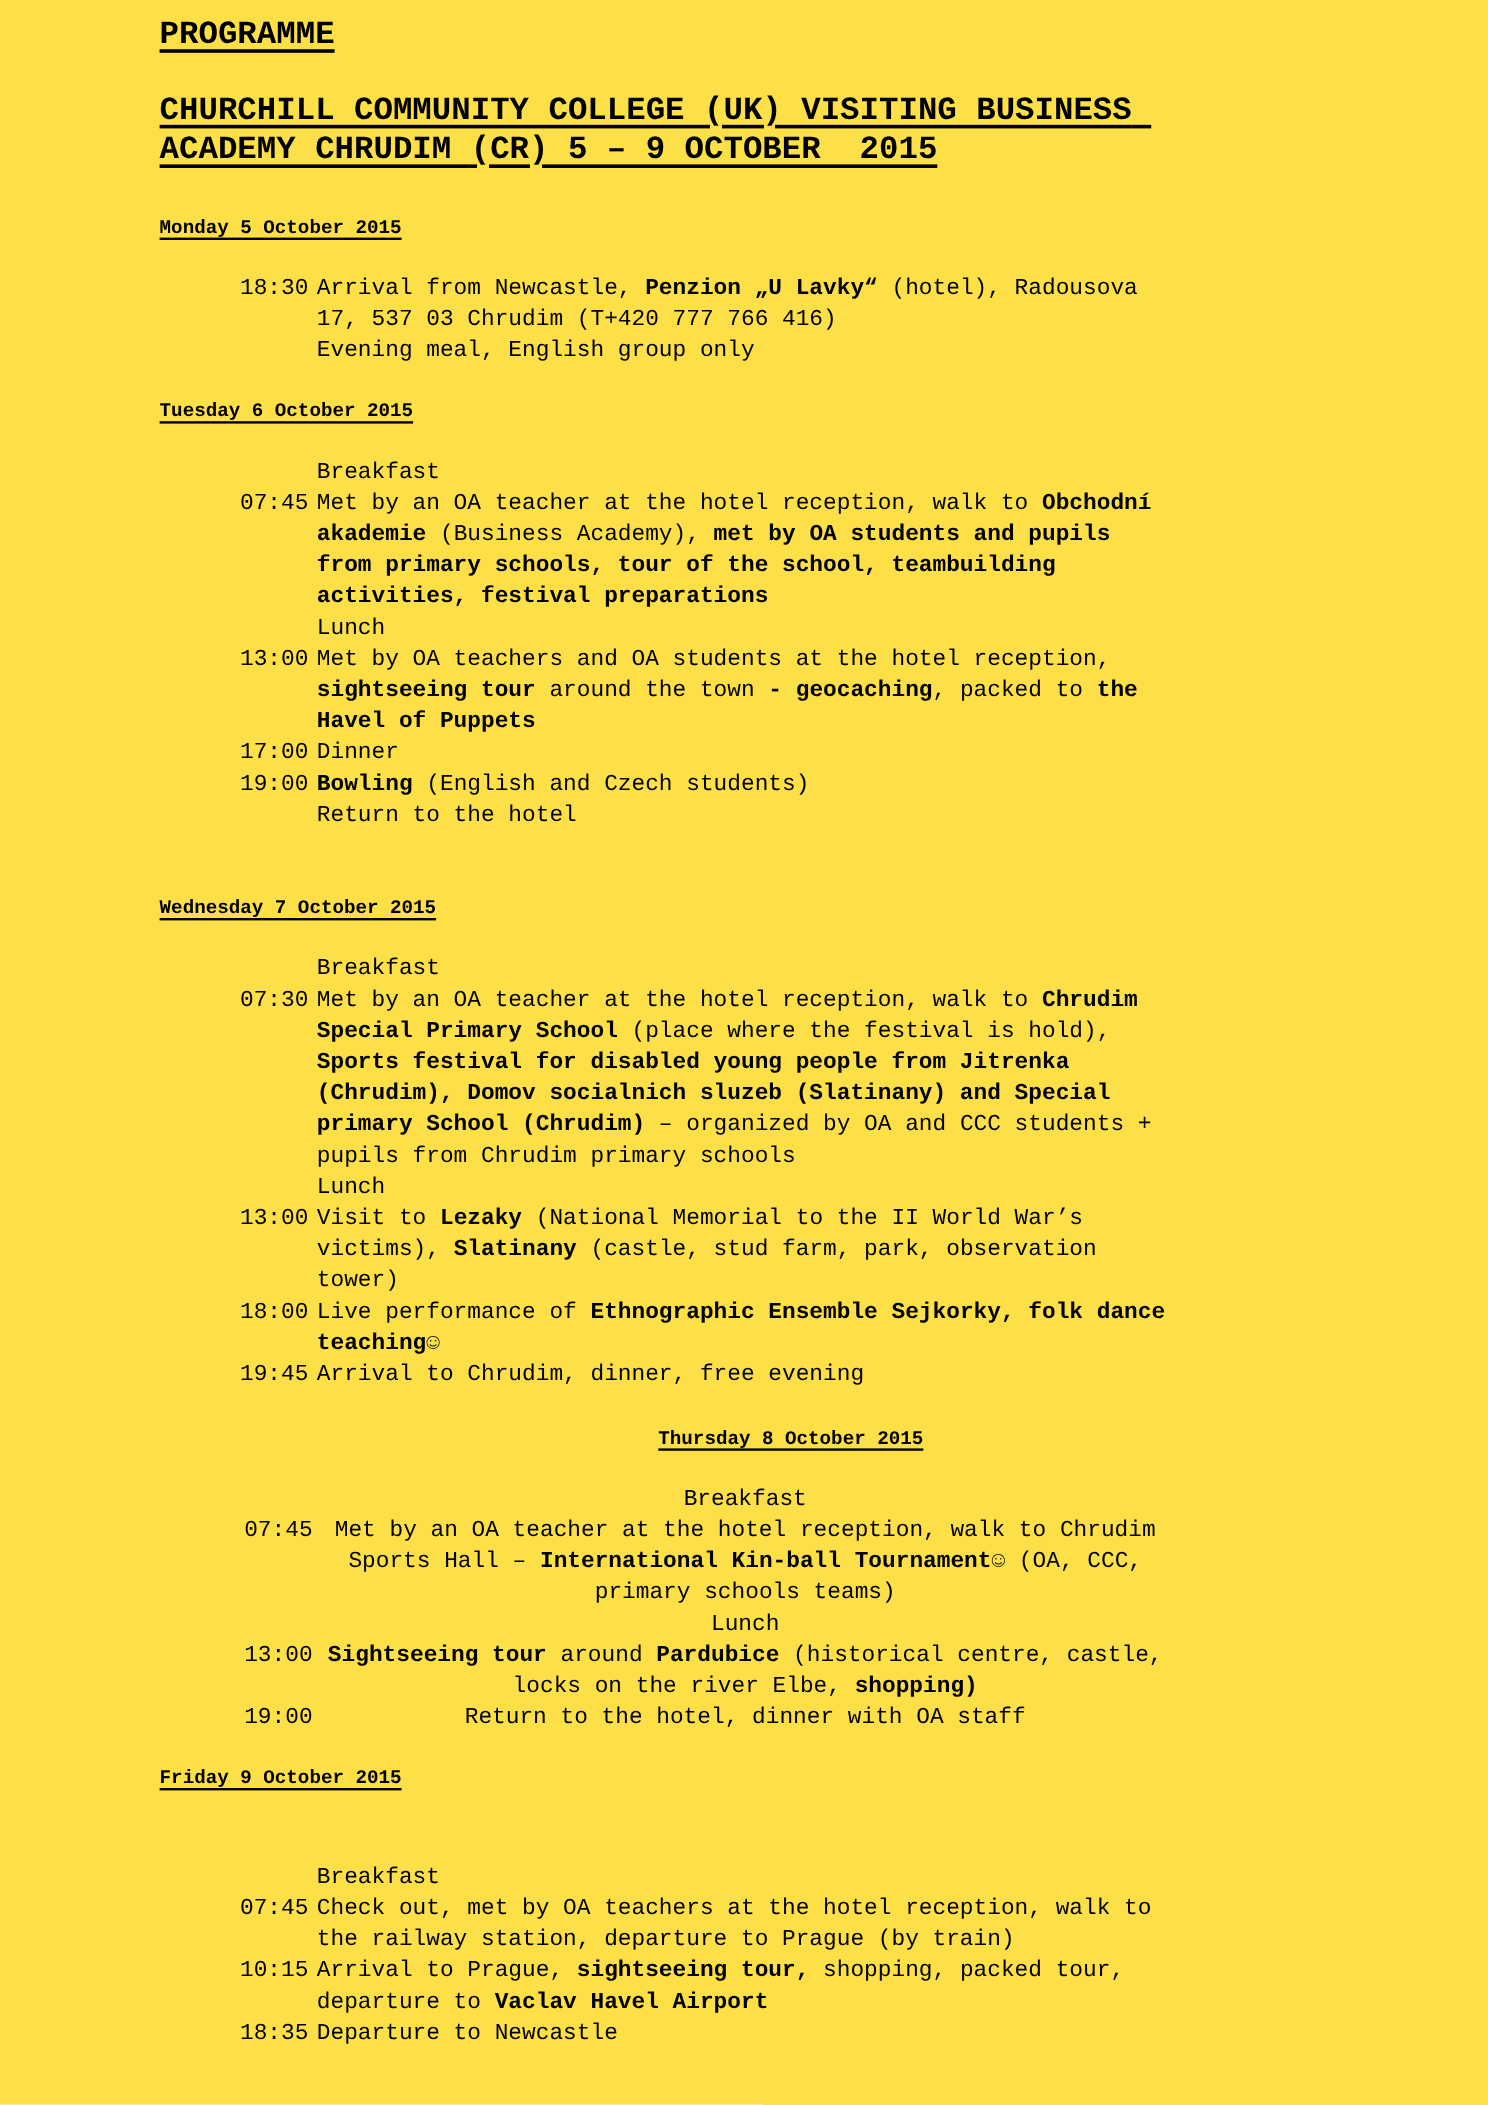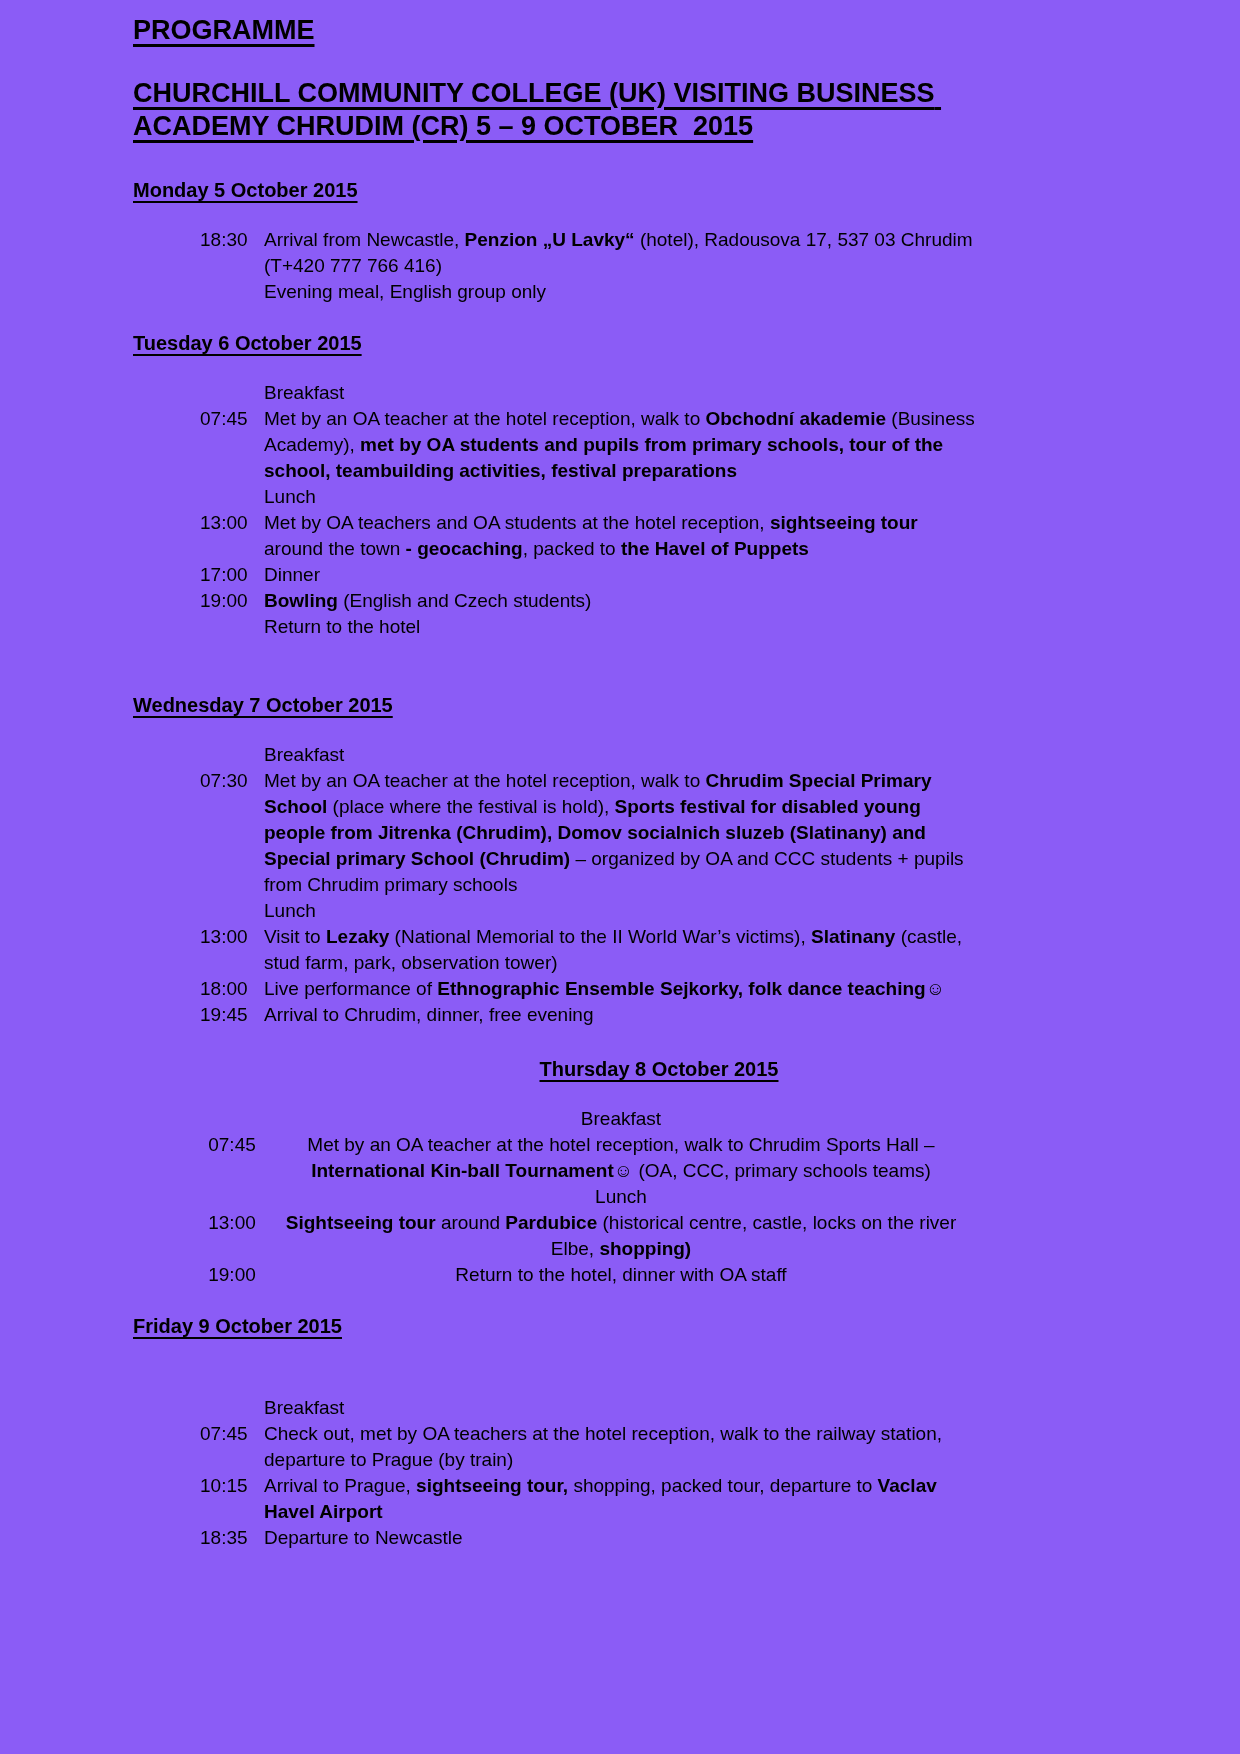--- a/index.html
+++ b/index.html
@@ -1,23 +1,23 @@
 <!DOCTYPE html>
 <html><head>
 <meta charset="utf-8">
 <style>
   html, body { margin: 0; padding: 0; background: #ffffff; }
   .page {
     width: 1240px;
     height: 1754px;
     box-sizing: border-box;
     padding: 14px 55px 0 133px;
-    background: #8b5cf6;
+    background: #fde047;
     color: #000000;
-    font-family: Liberation Sans, sans-serif;
+    font-family: Liberation Mono, monospace;
     overflow: hidden;
   }
   .doc-title {
     font-size: 27px;
     font-weight: bold;
     line-height: 33px;
     text-decoration: underline;
     text-decoration-thickness: 3px;
     text-underline-offset: 5px;
     display: inline-block;
@@ -32,21 +32,21 @@
     text-decoration: underline;
     text-decoration-thickness: 3px;
     text-underline-offset: 5px;
   }
   #sections { display: block; }
   .section { margin-top: 25px; }
   .section:nth-child(1) { margin-top: 34px; }
   .section:nth-child(3) { margin-top: 52px; }
   .section:nth-child(4) { margin-top: 28px; text-align: center; }
   .day-heading {
-    font-size: 20px;
+    font-size: 16px;
     font-weight: bold;
     line-height: 26px;
     margin-bottom: 24px;
     text-decoration: underline;
     text-decoration-thickness: 2px;
     text-underline-offset: 4px;
   }
   .section:nth-child(5) .day-heading { margin-bottom: 56px; }
   .row {
     display: flex;

